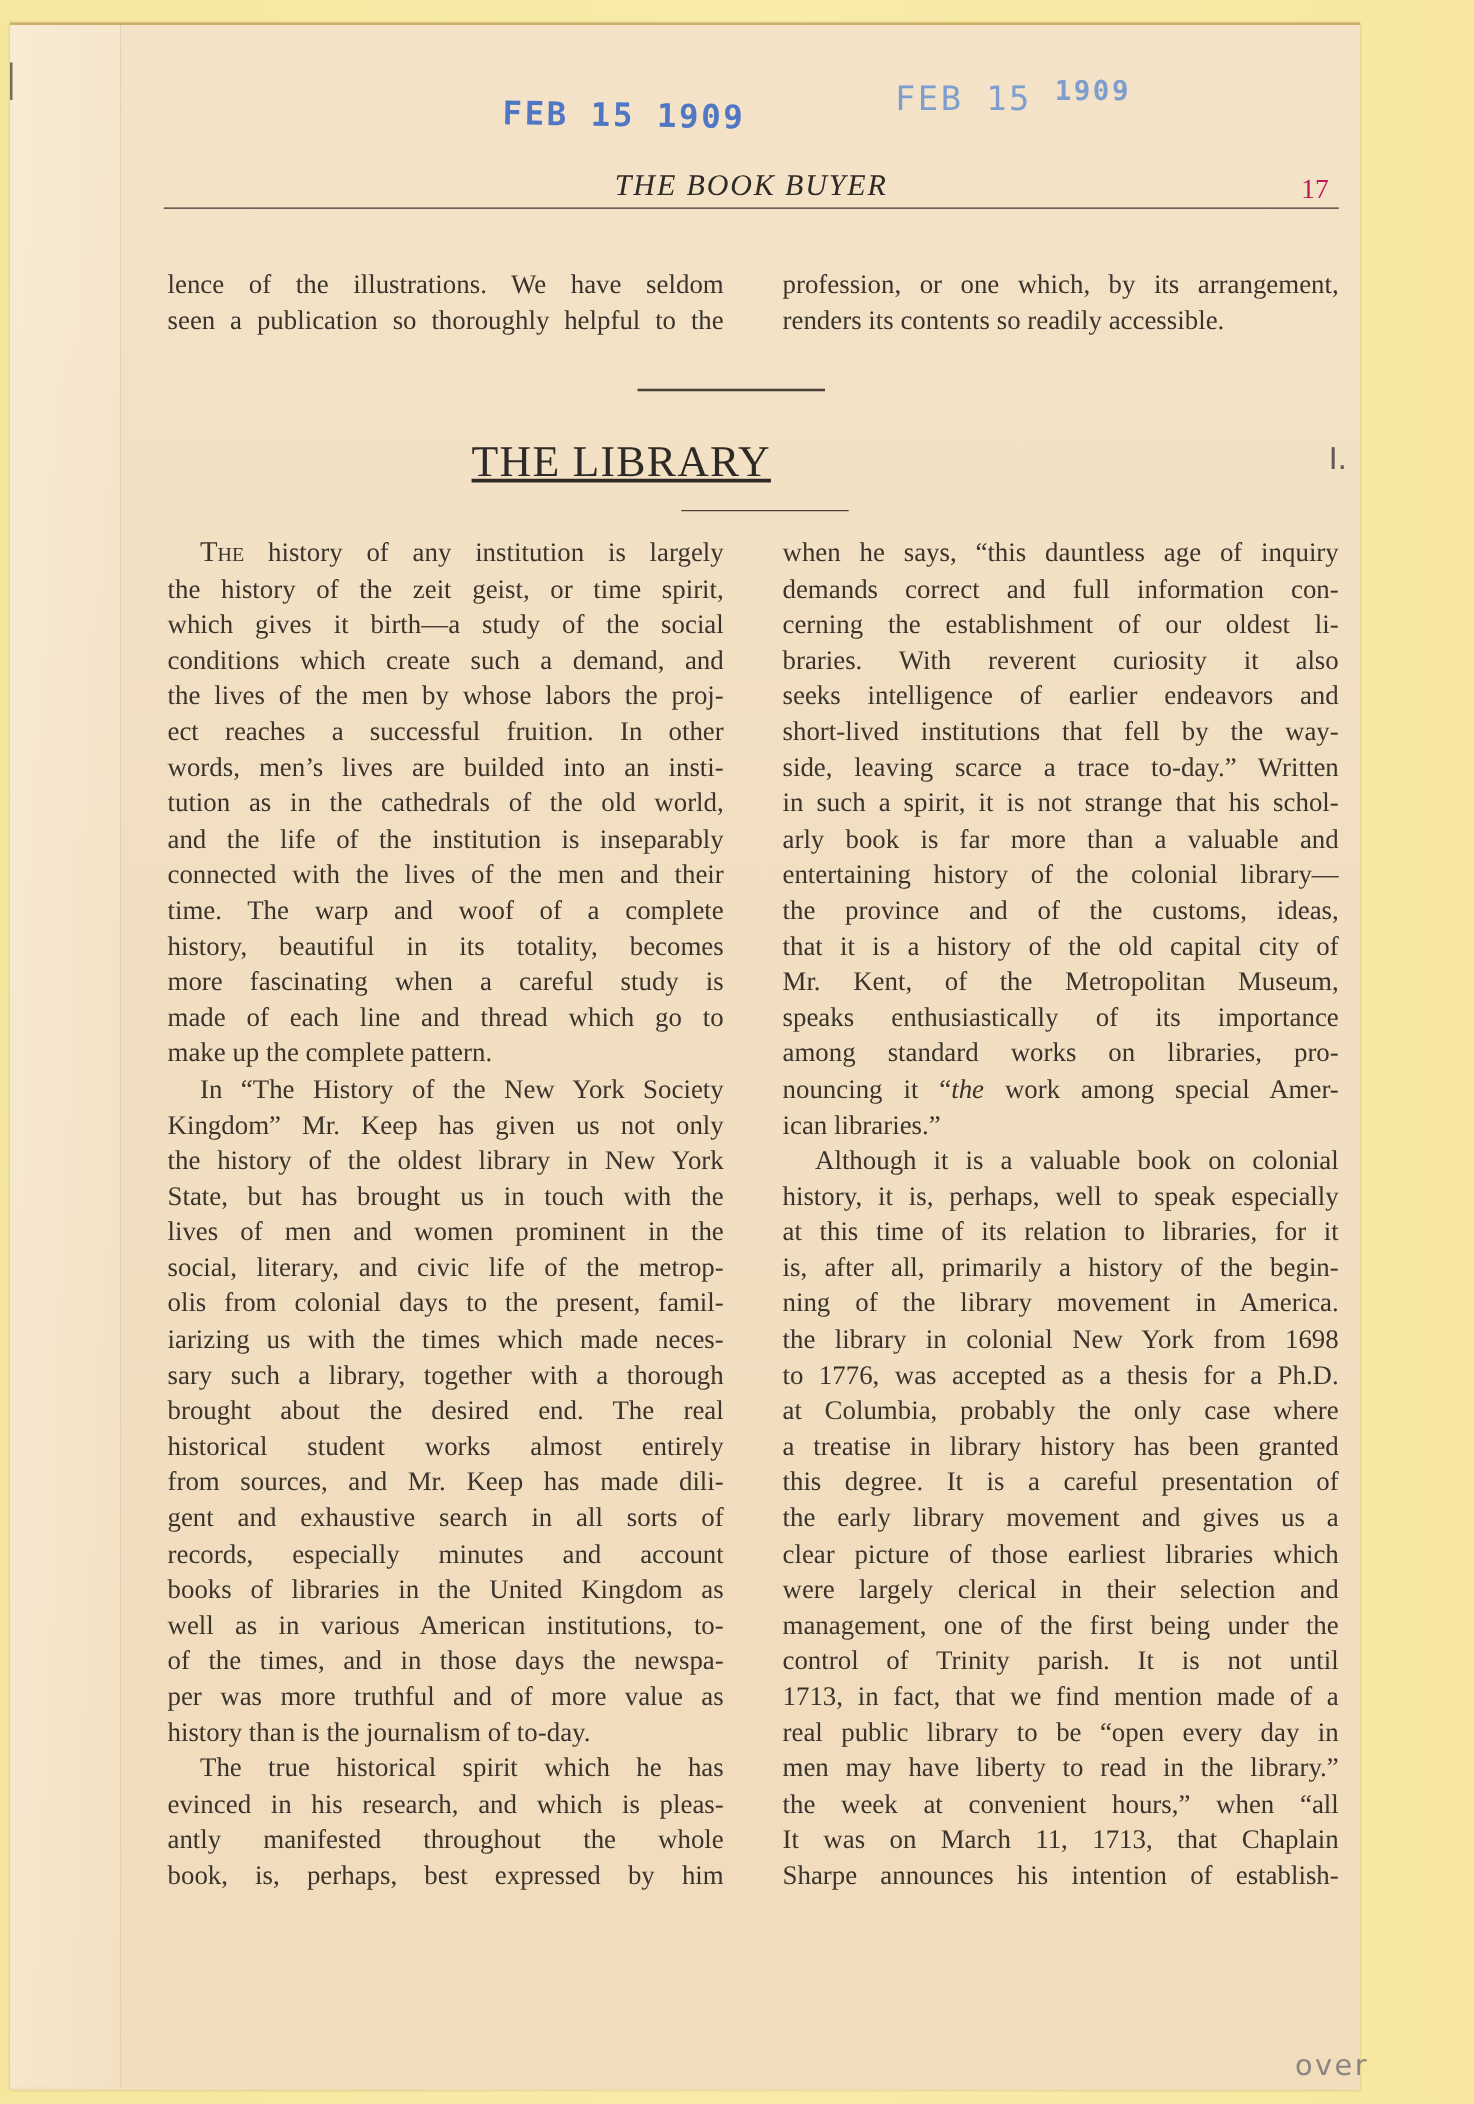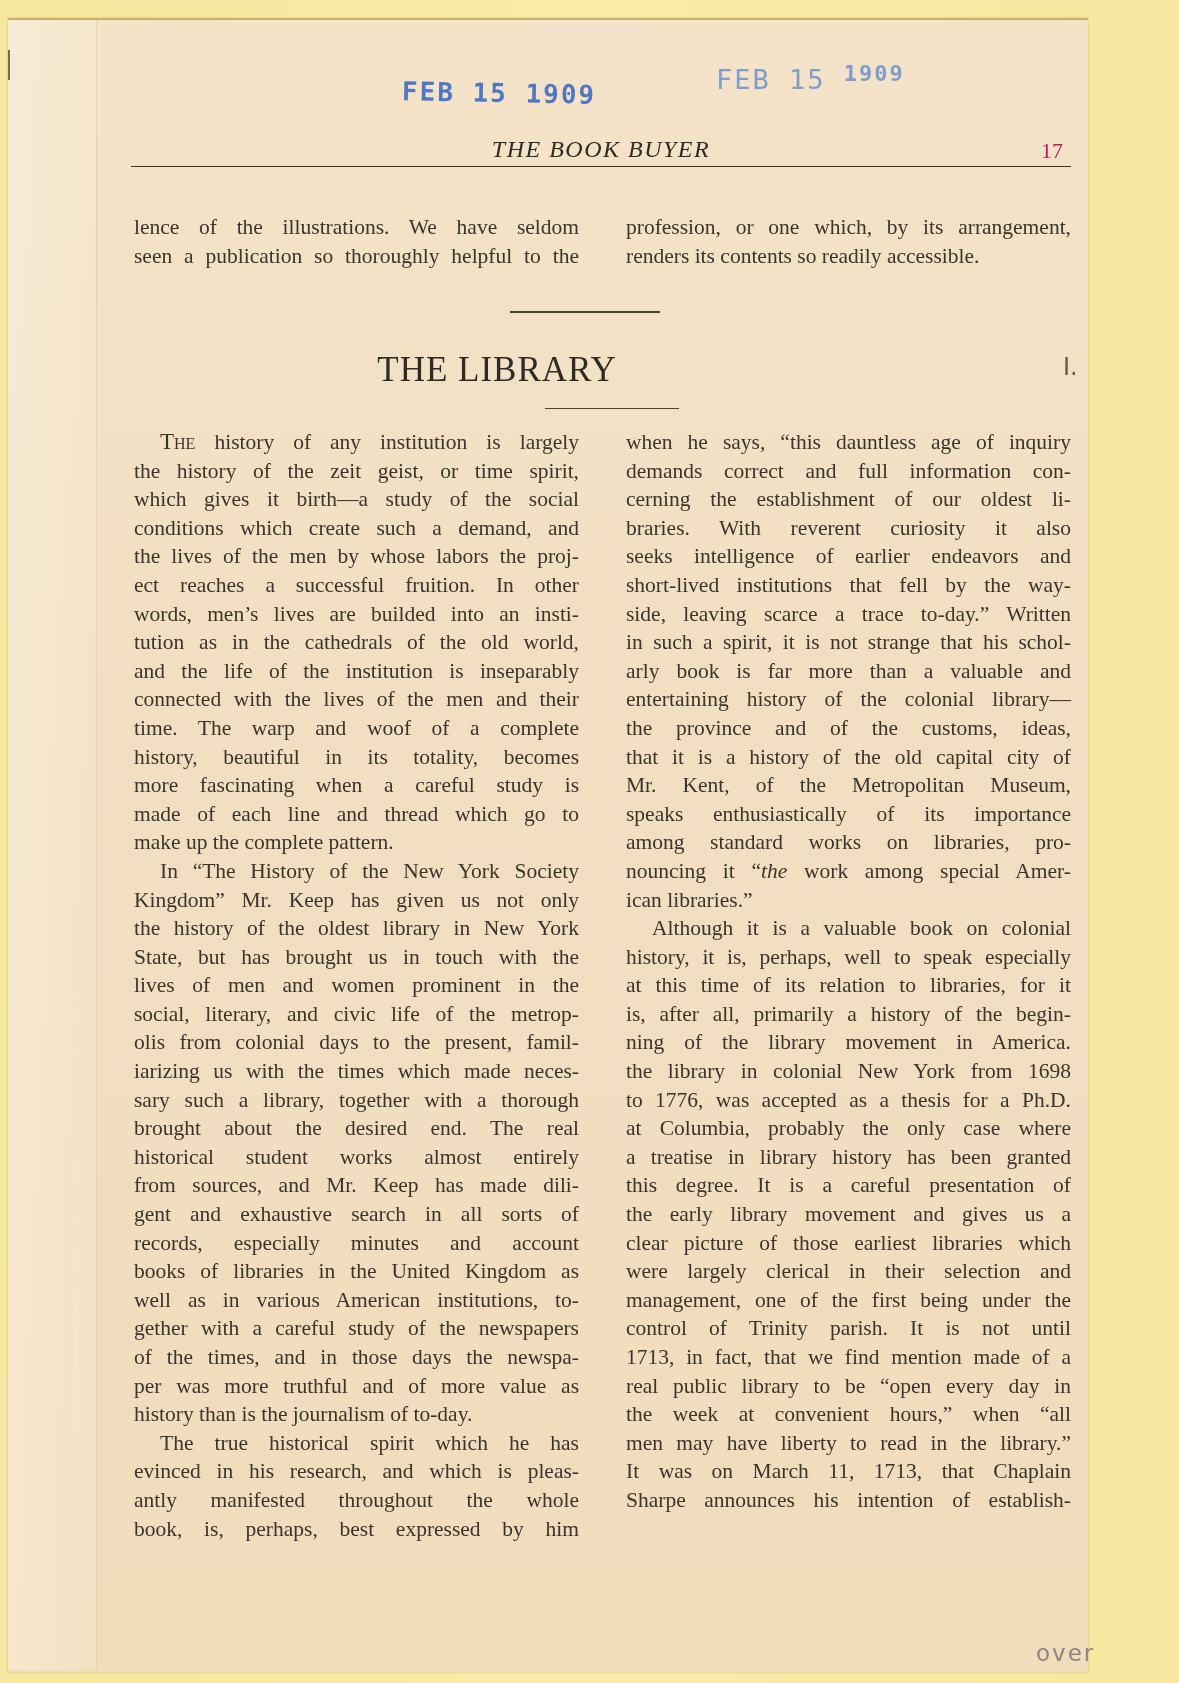--- a/index.html
+++ b/index.html
@@ -50,21 +50,21 @@
   .col-right { left: 626px; }
   .line { display: block; white-space: nowrap; text-align-last: justify; text-align: justify; }
   .line.last { text-align-last: left; }
   .para-indent { padding-left: 26px; }
   .top-frag { top: 213px; }
   .rule-short { position: absolute; height: 1.5px; background: #4a4038; }
   .rule-1 { left: 510px; top: 311px; width: 150px; }
   .rule-2 { left: 545px; top: 408px; width: 134px; height: 1px; }
   .section-title {
     position: absolute; left: 0; width: 994px; top: 350px; text-align: center;
-    font-size: 35px; letter-spacing: 1px; color: #2e2a26;
+    font-size: 35px; letter-spacing: 1px; color: #2e2a26; text-decoration: underline;
   }
   .pencil-mark {
     position: absolute; left: 1063px; top: 353px; font-family: "DejaVu Sans", sans-serif;
     font-size: 24px; color: #5f5a55;
   }
   .pencil-over {
     position: absolute; left: 1036px; top: 1640px; font-family: "DejaVu Sans", sans-serif;
     font-size: 23px; color: #8b8680; letter-spacing: 2px; 
   }
   .body-cols { top: 428px; }
@@ -131,21 +131,20 @@
     <span class="line osf">olis from colonial days to the present, famil-</span>
     <span class="line osf">iarizing us with the times which made neces-</span>
     <span class="line osf">sary such a library, together with a thorough</span>
     <span class="line osf">brought about the desired end.  The real</span>
     <span class="line osf">historical student works almost entirely</span>
     <span class="line osf">from sources, and Mr. Keep has made dili-</span>
     <span class="line osf">gent and exhaustive search in all sorts of</span>
     <span class="line osf">records, especially minutes and account</span>
     <span class="line osf">books of libraries in the United Kingdom as</span>
     <span class="line osf">well as in various American institutions, to-</span>
-    <span class="line osf">gether with a careful study of the newspapers</span>
     <span class="line osf">of the times, and in those days the newspa-</span>
     <span class="line osf">per was more truthful and of more value as</span>
     <span class="line last osf">history than is the journalism of to-day.</span>
     <span class="line para-indent osf">The true historical spirit which he has</span>
     <span class="line osf">evinced in his research, and which is pleas-</span>
     <span class="line osf">antly manifested throughout the whole</span>
     <span class="line osf">book, is, perhaps, best expressed by him</span>
   </div>
 <div class="col col-right text body-cols" id="col-right">
     <span class="line osf">when he says, “this dauntless age of inquiry</span>
@@ -175,19 +174,19 @@
     <span class="line osf">at Columbia, probably the only case where</span>
     <span class="line osf">a treatise in library history has been granted</span>
     <span class="line osf">this degree.  It is a careful presentation of</span>
     <span class="line osf">the early library movement and gives us a</span>
     <span class="line osf">clear picture of those earliest libraries which</span>
     <span class="line osf">were largely clerical in their selection and</span>
     <span class="line osf">management, one of the first being under the</span>
     <span class="line osf">control of Trinity parish.  It is not until</span>
     <span class="line osf">1713, in fact, that we find mention made of a</span>
     <span class="line osf">real public library to be “open every day in</span>
+    <span class="line osf">men may have liberty to read in the library.”</span>
     <span class="line osf">the week at convenient hours,” when “all</span>
-    <span class="line osf">men may have liberty to read in the library.”</span>
     <span class="line osf">It was on March 11, 1713, that Chaplain</span>
     <span class="line osf">Sharpe announces his intention of establish-</span>
   </div>
 
 <div class="pencil-over">over</div>
 
 </body></html>

